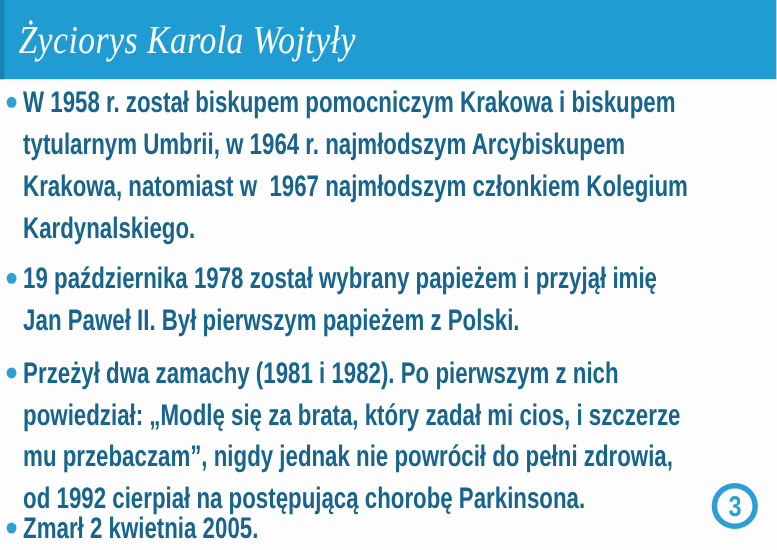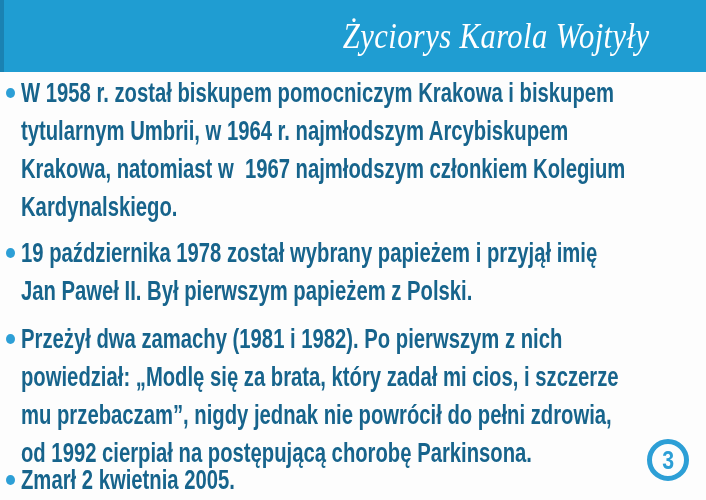--- a/index.html
+++ b/index.html
@@ -20,21 +20,20 @@
     position:relative;
   }
   .slide{width:706px;height:500px;position:relative;overflow:hidden;}
 
   .header{
     height:72px;
     background:var(--header-bg);
     border-left:4px solid var(--header-edge);
     display:flex;
     align-items:center;
-    justify-content:flex-end;
   }
   .title{
     font-family:"Liberation Serif",serif;
     font-style:italic;
     font-weight:400;
     font-size:36px;
     color:var(--title-text);
     padding-left:15px;
     white-space:pre;
     transform:scaleX(0.85);

